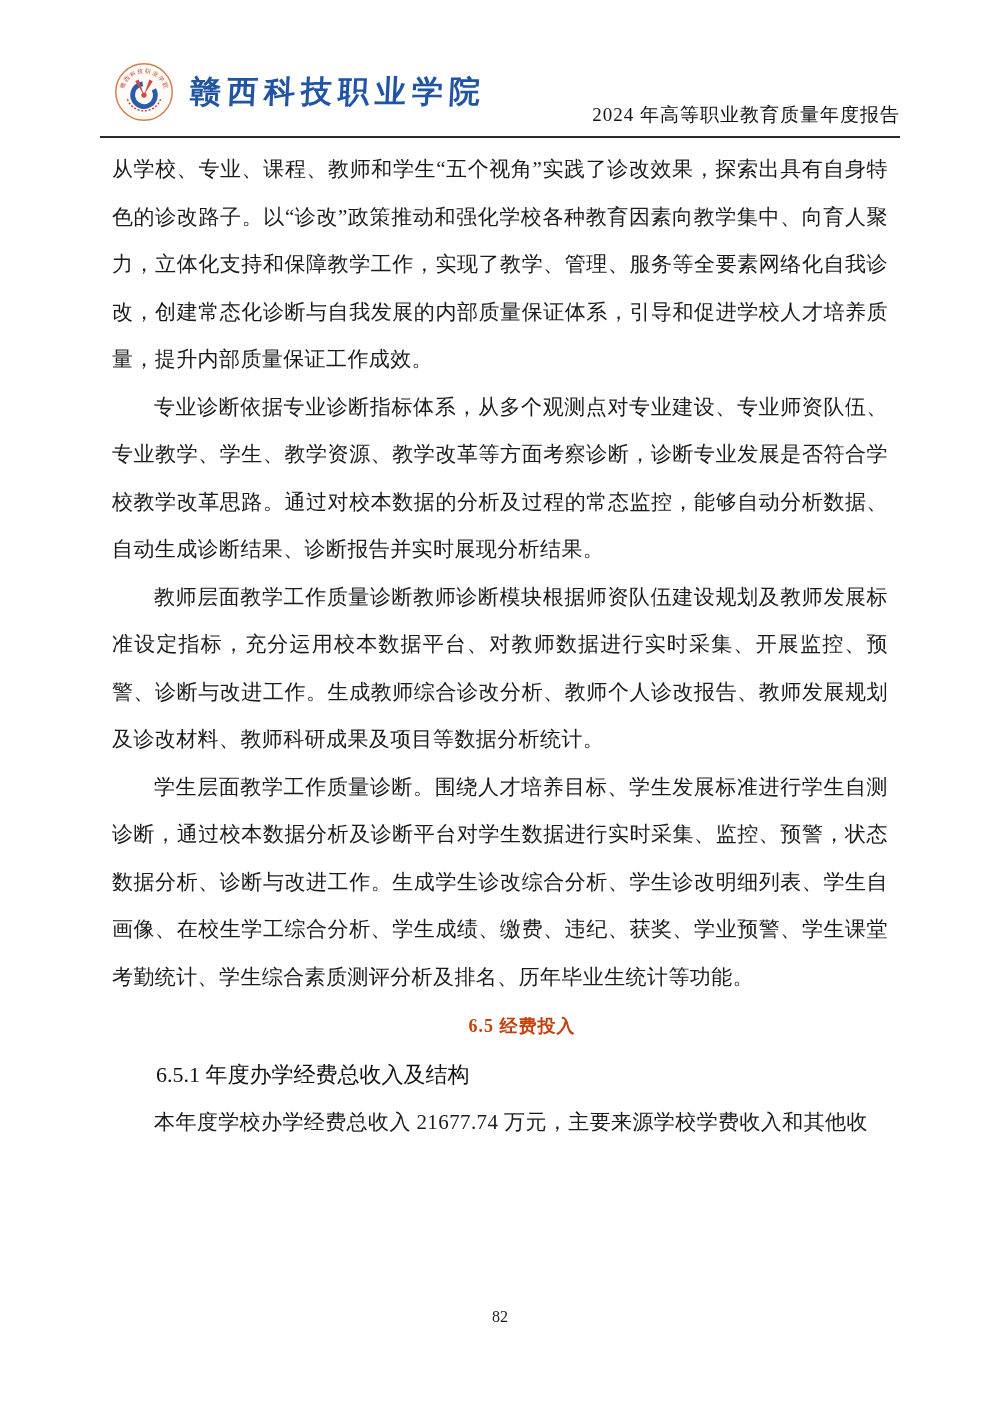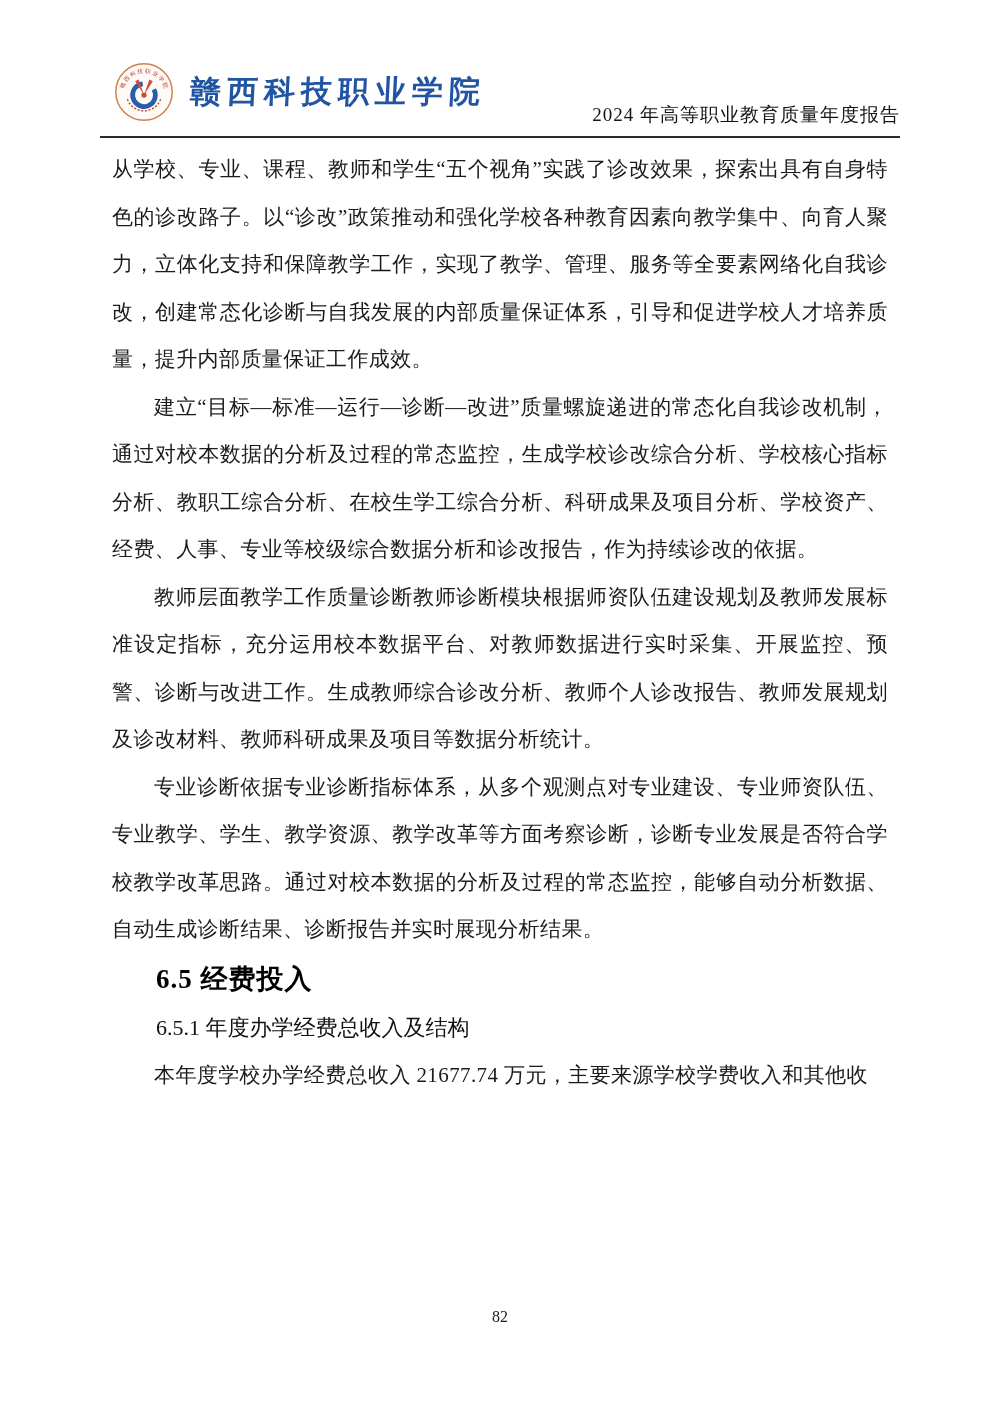--- a/index.html
+++ b/index.html
@@ -53,26 +53,27 @@
     font-size: 21px;
     line-height: 47.5px;
     text-align: justify;
     text-justify: inter-ideograph;
     letter-spacing: 0.4px;
     color: #1b1b1b;
     font-family: Liberation Serif, serif;
   }
   .para.indent { text-indent: 2em; }
   .h-section {
-    font-size: 27px;
+    font-size: 18px;
     font-weight: bold;
     line-height: 50px;
     padding-left: 44px;
     letter-spacing: 1px;
-    color: #000000;
+    color: #c2410c;
+    text-align: center;
   }
   .h-subsection {
     font-size: 22px;
     font-weight: normal;
     line-height: 48px;
     padding-left: 44px;
     color: #111;
   }
   
   .footer {
@@ -102,23 +103,23 @@
         <polygon points="29,32 37.5,18.5 34.2,16.8" fill="#cf4a42"></polygon>
         <circle cx="29" cy="32" r="2.6" fill="#cf4a42"></circle>
       </svg>
       <div class="school-name">赣西科技职业学院</div>
     </div>
     <div class="header-right">2024 年高等职业教育质量年度报告</div>
   </header>
 
   <main class="main">
     <p class="para">从学校、专业、课程、教师和学生“五个视角”实践了诊改效果，探索出具有自身特色的诊改路子。以“诊改”政策推动和强化学校各种教育因素向教学集中、向育人聚力，立体化支持和保障教学工作，实现了教学、管理、服务等全要素网络化自我诊改，创建常态化诊断与自我发展的内部质量保证体系，引导和促进学校人才培养质量，提升内部质量保证工作成效。</p>
-    <p class="para indent">建立“目标—标准—运行—诊断—改进”质量螺旋递进的常态化自我诊改机制，通过对校本数据的分析及过程的常态监控，生成学校诊改综合分析、学校核心指标分析、教职工综合分析、在校生学工综合分析、科研成果及项目分析、学校资产、经费、人事、专业等校级综合数据分析和诊改报告，作为持续诊改的依据。</p>
+    <p class="para indent">专业诊断依据专业诊断指标体系，从多个观测点对专业建设、专业师资队伍、专业教学、学生、教学资源、教学改革等方面考察诊断，诊断专业发展是否符合学校教学改革思路。通过对校本数据的分析及过程的常态监控，能够自动分析数据、自动生成诊断结果、诊断报告并实时展现分析结果。</p>
     <p class="para indent">教师层面教学工作质量诊断教师诊断模块根据师资队伍建设规划及教师发展标准设定指标，充分运用校本数据平台、对教师数据进行实时采集、开展监控、预警、诊断与改进工作。生成教师综合诊改分析、教师个人诊改报告、教师发展规划及诊改材料、教师科研成果及项目等数据分析统计。</p>
-    <p class="para indent">专业诊断依据专业诊断指标体系，从多个观测点对专业建设、专业师资队伍、专业教学、学生、教学资源、教学改革等方面考察诊断，诊断专业发展是否符合学校教学改革思路。通过对校本数据的分析及过程的常态监控，能够自动分析数据、自动生成诊断结果、诊断报告并实时展现分析结果。</p>
+    <p class="para indent">学生层面教学工作质量诊断。围绕人才培养目标、学生发展标准进行学生自测诊断，通过校本数据分析及诊断平台对学生数据进行实时采集、监控、预警，状态数据分析、诊断与改进工作。生成学生诊改综合分析、学生诊改明细列表、学生自画像、在校生学工综合分析、学生成绩、缴费、违纪、获奖、学业预警、学生课堂考勤统计、学生综合素质测评分析及排名、历年毕业生统计等功能。</p>
     <h2 class="h-section">6.5 经费投入</h2>
     <h3 class="h-subsection">6.5.1 年度办学经费总收入及结构</h3>
     <p class="para indent">本年度学校办学经费总收入 21677.74 万元，主要来源学校学费收入和其他收</p>
   </main>
 
   <footer class="footer">
     <span>82</span>
   </footer>
 
 </div>

